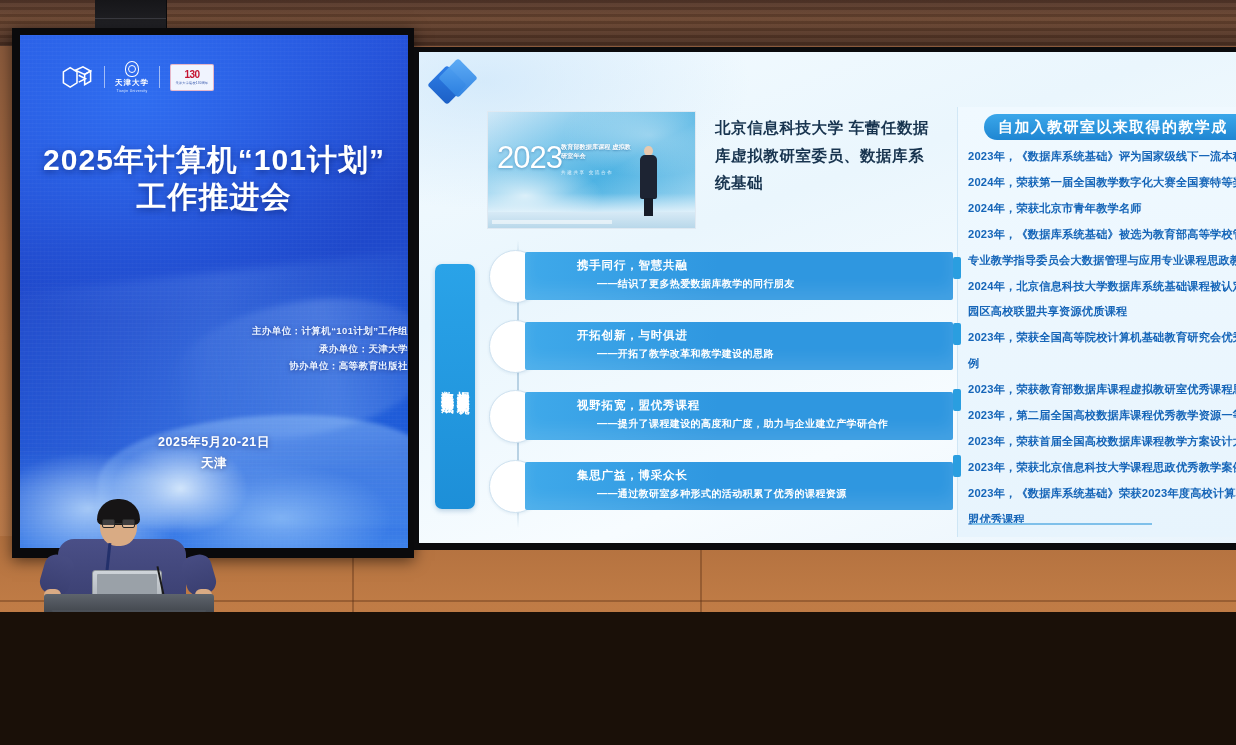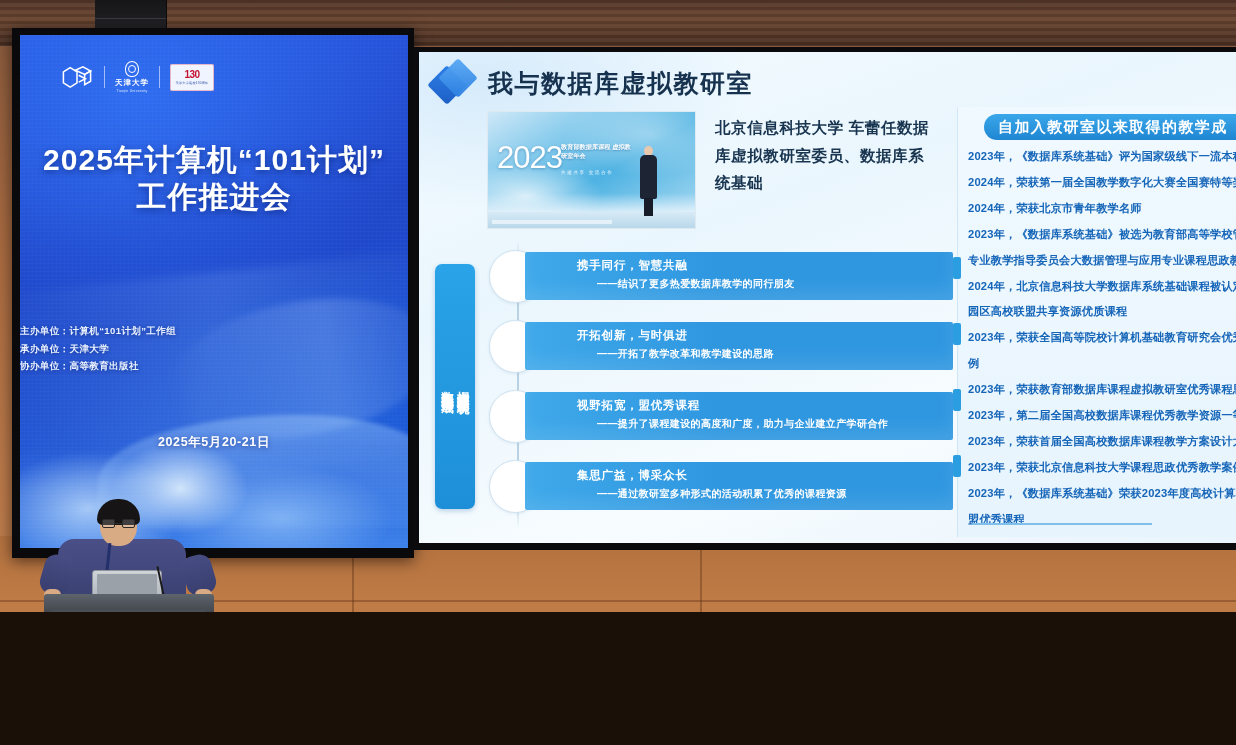--- a/index.html
+++ b/index.html
@@ -133,21 +133,21 @@
 
   .banner-title{
     position:absolute; left:0; right:0; top:107px; text-align:center;
     color:#ffffff; font-weight:800; line-height:1.22;
     font-size:30px; letter-spacing:1px;
     text-shadow: 0 2px 7px rgba(0,20,90,0.55);
   }
   .banner-title .l2{ display:block; font-size:30px; }
 
   .banner-org{
-    position:absolute; left:0; right:0; top:287px; text-align:left;
+    position:absolute; left:0; right:0; top:287px; text-align:right;
     color:#eaf2ff; font-size:9.5px; line-height:1.85; font-weight:700;
     letter-spacing:.4px; text-shadow:0 1px 4px rgba(0,20,90,0.5);
   }
   .banner-when{
     position:absolute; left:0; right:0; top:397px; text-align:center;
     color:#ffffff; font-size:12.5px; line-height:1.7; font-weight:800;
     letter-spacing:.6px; text-shadow:0 1px 5px rgba(0,20,90,0.5);
   }
 
   
@@ -423,33 +423,33 @@
       </div>
 
       <div class="banner-org">
         <div>主办单位：计算机“101计划”工作组</div>
         <div>承办单位：天津大学</div>
         <div>协办单位：高等教育出版社</div>
       </div>
 
       <div class="banner-when">
         <div>2025年5月20-21日</div>
+        <div>天津</div>
       </div>
     </div>
   </div>
 
   <div class="screen-right">
     <div class="slide">
 
       <div class="slide-head">
         <div class="head-diamond">
           <div class="sq a"></div>
           <div class="sq b"></div>
         </div>
-        <div class="slide-title">我与数据库虚拟教研室</div>
       </div>
 
       <div class="photo">
         <div class="pbg"></div>
         <div class="year">2023</div>
         <div class="ptxt">教育部数据库课程
 虚拟教研室年会</div>
         <div class="psub">共建共享 交流合作</div>
         <div class="pfloor"></div>
         <div class="pbar"></div>

